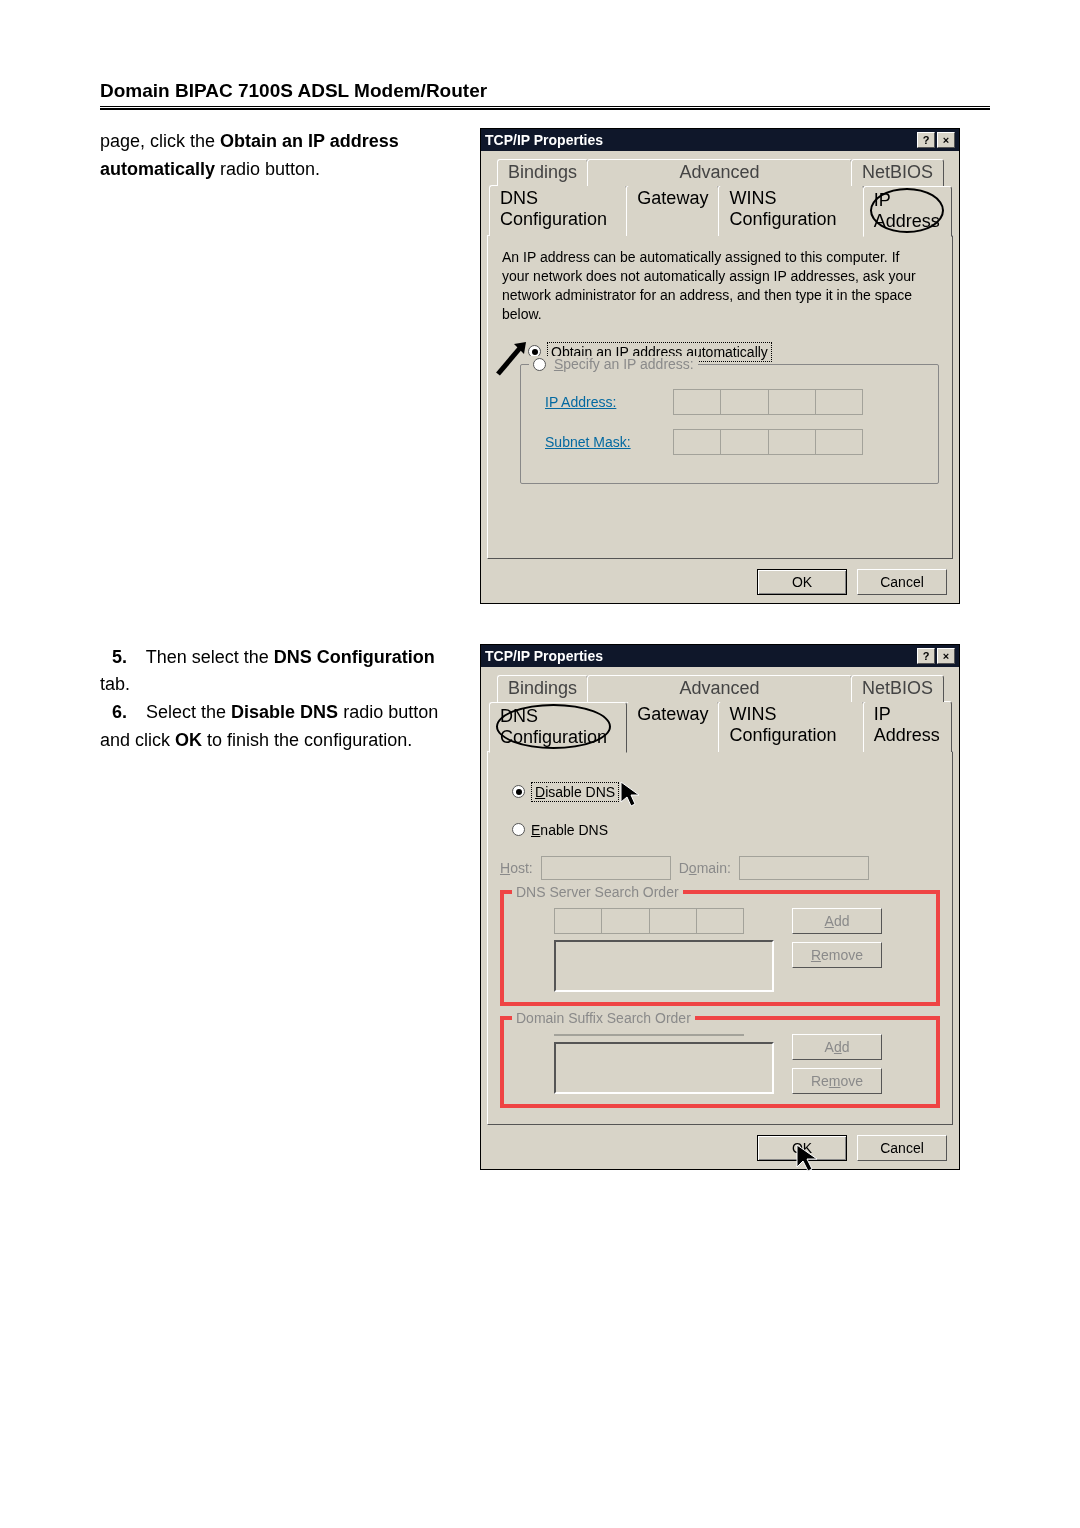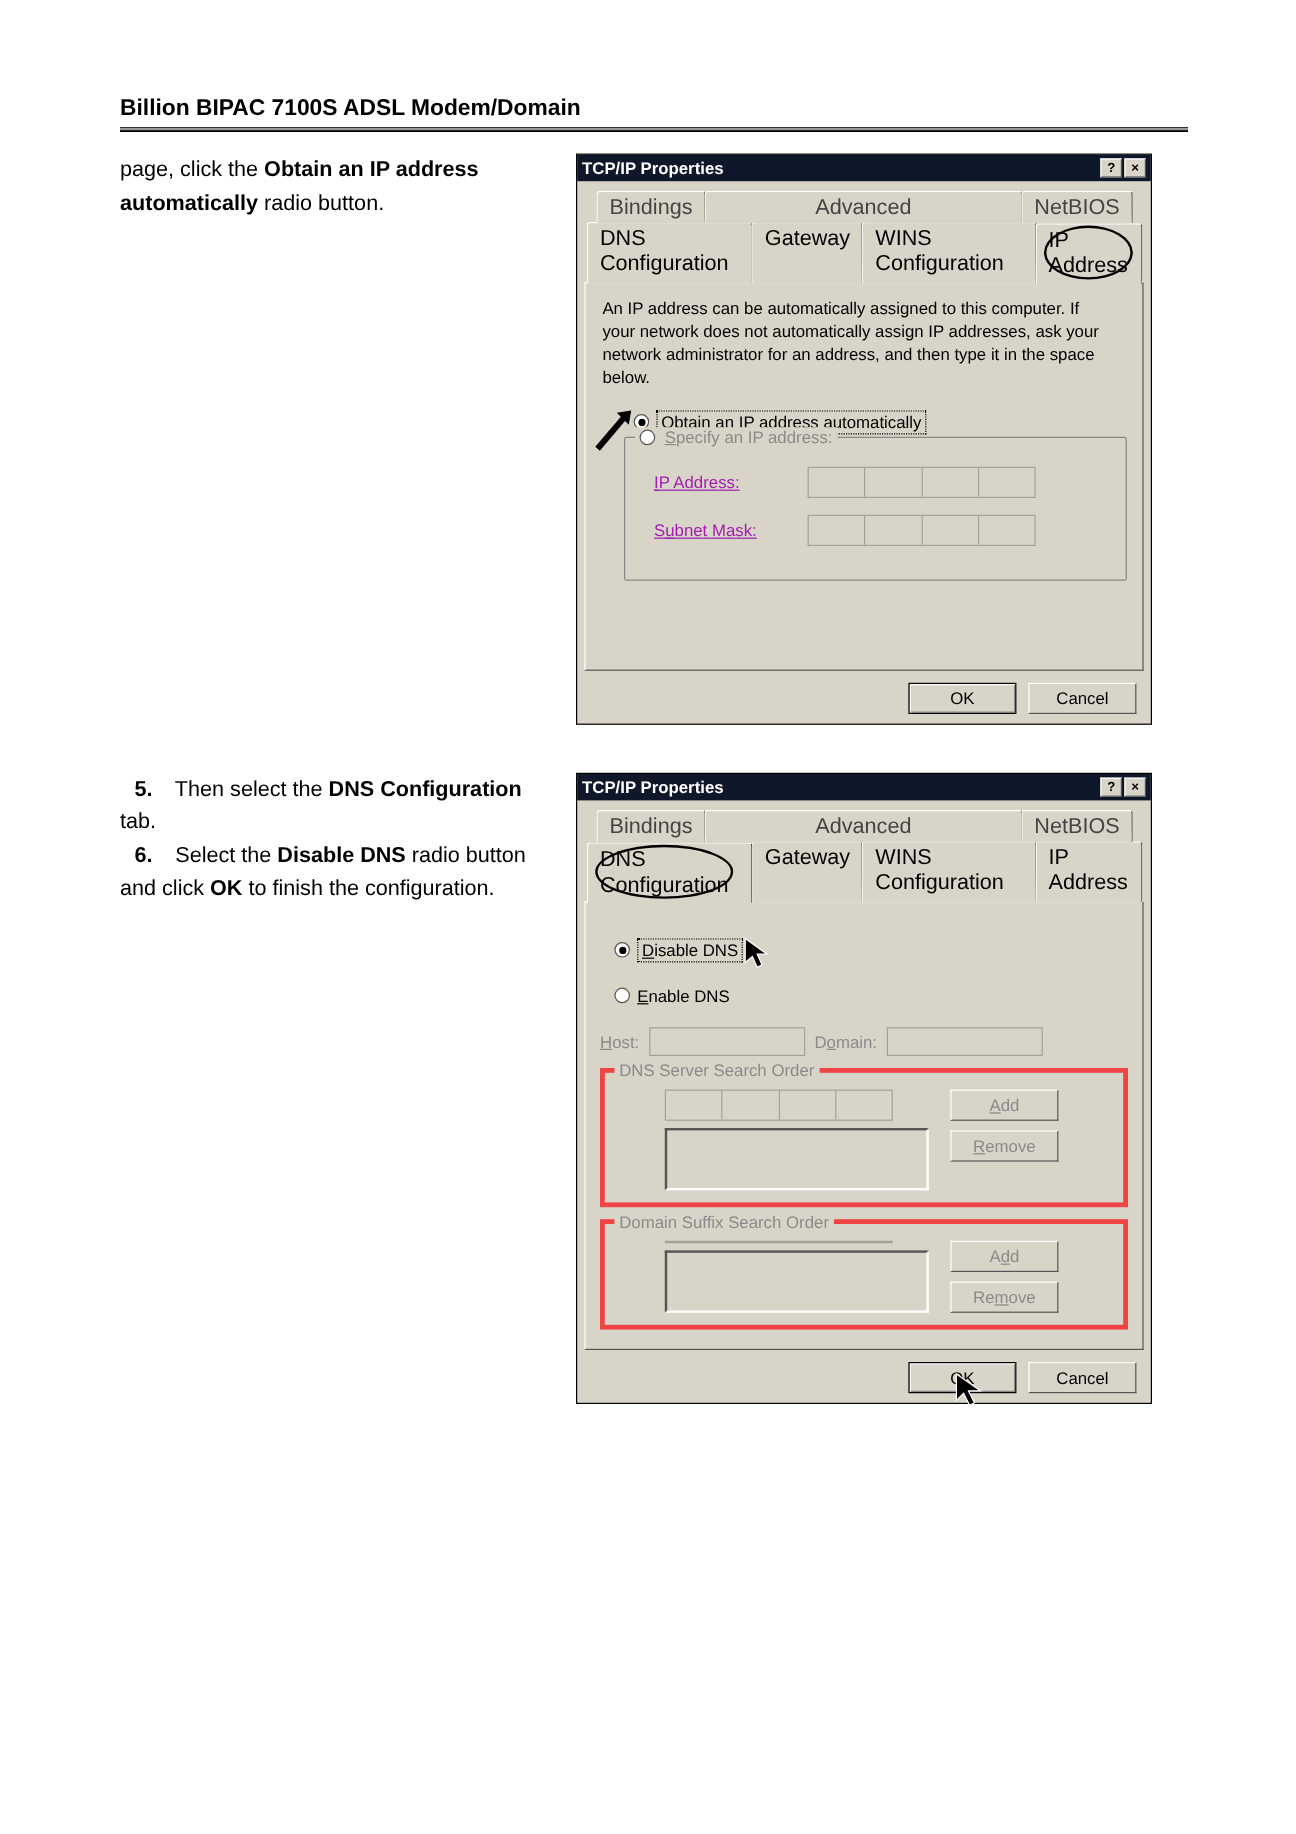--- a/index.html
+++ b/index.html
@@ -179,21 +179,21 @@
     align-items: center;
     gap: 18px;
     margin: 2px 0 14px 10px;
     color: #8a8a8a;
   }
   .field-label {
     width: 110px;
     text-align: left;
     text-decoration: underline;
     text-decoration-style: solid;
-    color: #a21caf;
+    color: #0369a1;
   }
   .ip-box {
     display: flex;
     border: 1px solid #a3a29a;
     background: #d8d4c8;
     width: 190px;
     height: 26px;
   }
   .ip-cell {
     flex: 1;
@@ -295,21 +295,21 @@
   .page-num {
     font-size: 18px;
     margin-left: 10px;
   }
   .und { text-decoration: underline; }
 </style>
 </head>
 <body>
 
 <div class="page">
-  <div class="header-title">Billion BIPAC 7100S ADSL Modem/Domain</div>
+  <div class="header-title">Domain BIPAC 7100S ADSL Modem/Router</div>
   <div class="header-rule"></div>
 
   <div class="section">
     <div class="text-col">
       <p style="margin:0;">
         <span>page, click the </span><b>Obtain an IP address</b>
       </p>
       <p style="margin:0;">
         <b>automatically</b><span> radio button.</span>
       </p>

